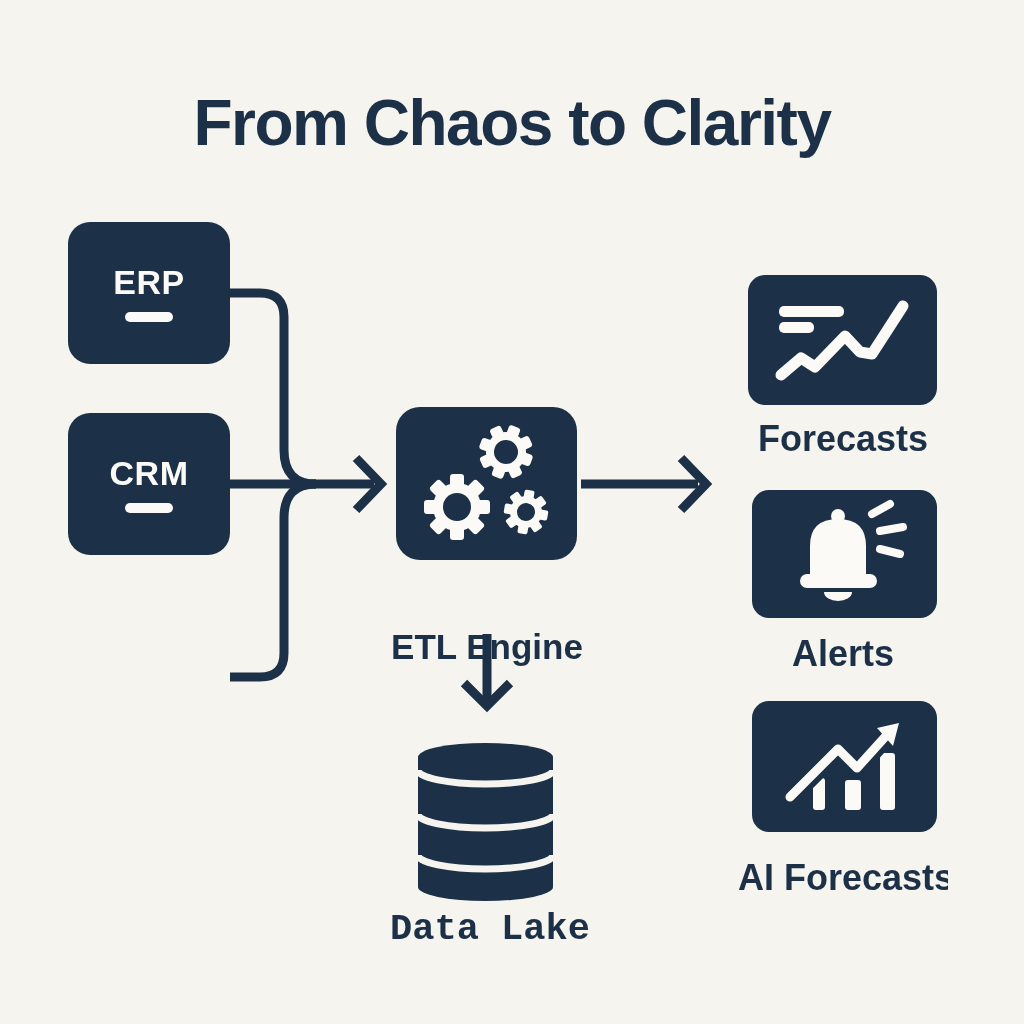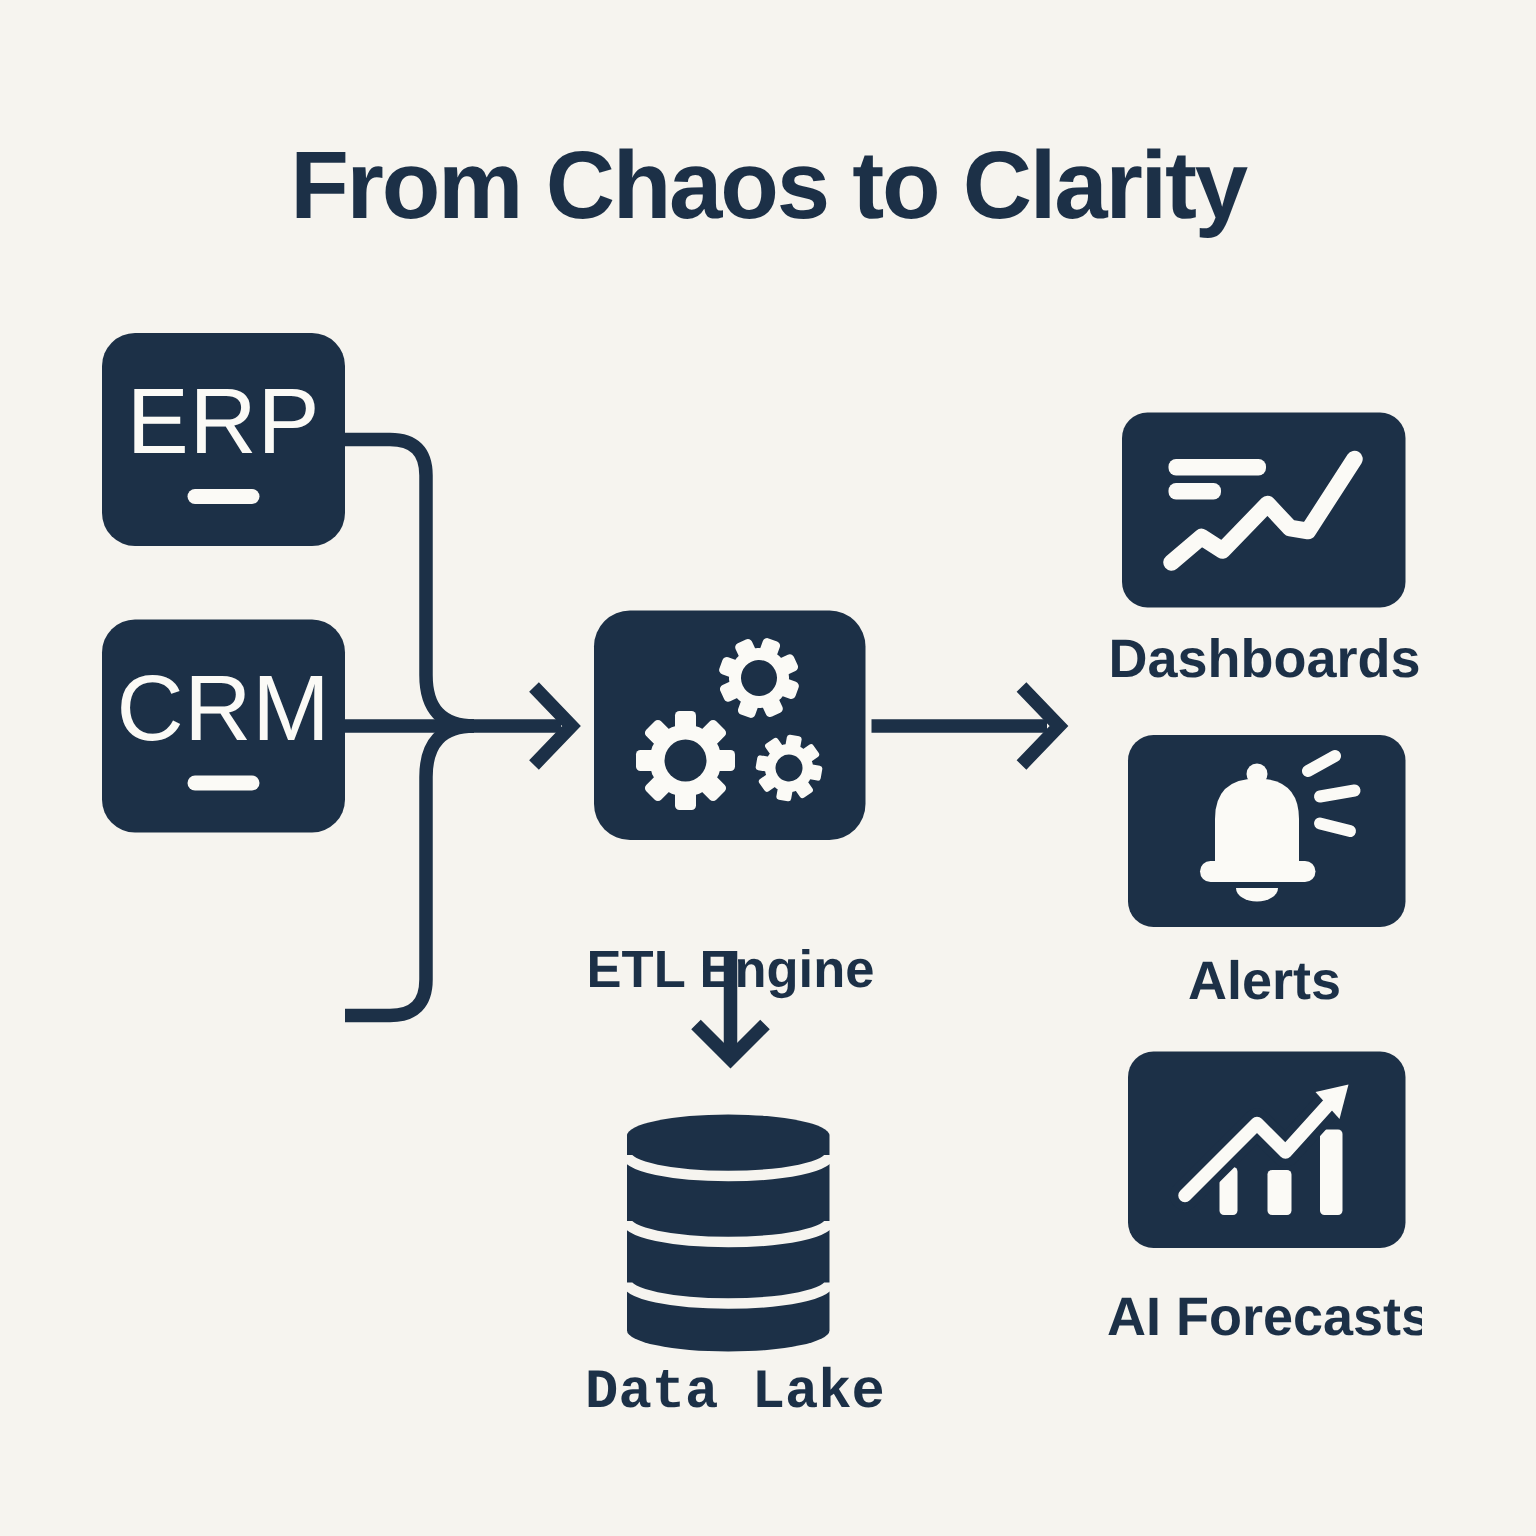--- a/index.html
+++ b/index.html
@@ -32,21 +32,21 @@
   .fill-white{fill:var(--icon_white);}
   .stroke-white{stroke:var(--icon_white);fill:none;}
   .src-box{
     position:absolute;width:162px;height:142px;
     background:var(--navy);border-radius:22px;
     display:flex;flex-direction:column;align-items:center;justify-content:center;
     gap:13px;
   }
   .src-label{
     color:var(--icon_white);
-    font-size:62px;font-weight:400;letter-spacing:0.5px;line-height:1;
+    font-size:34px;font-weight:700;letter-spacing:0.5px;line-height:1;
   }
   .src-underline{
     display:block;width:48px;height:10px;border-radius:5px;
     background:var(--icon_white);
   }
   .icon-box{
     position:absolute;background:var(--navy);
   }
   .etl-box{left:396px;top:407px;width:181px;height:153px;border-radius:24px;}
   .out-box{border-radius:17px;}
@@ -120,21 +120,21 @@
   </div>
   <div class="node-label" style="left:327px;top:582px;font-size:35px;margin-top:45px;">ETL Engine</div>
 
   <div class="icon-box out-box" style="left:748px;top:275px;width:189px;height:130px;">
     <svg viewBox="0 0 189 130">
       <rect class="fill-white" x="31" y="31" width="65" height="11" rx="5"></rect>
       <rect class="fill-white" x="31" y="47" width="35" height="11" rx="5"></rect>
       <polyline class="stroke-white" stroke-width="11" stroke-linecap="round" stroke-linejoin="round" points="33,100 53,83 67,92 97,61 112,77 124,79 155,31"></polyline>
     </svg>
   </div>
-  <div class="node-label" style="left:683px;top:418px;">Dashboards</div>
+  <div class="node-label" style="left:683px;top:418px;">Forecasts</div>
 
   <div class="icon-box out-box" style="left:752px;top:490px;width:185px;height:128px;">
     <svg viewBox="0 0 185 128">
       <circle class="fill-white" cx="86" cy="26" r="7"></circle>
       <path class="fill-white" d="M 58 86 V 56 Q 58 29 86 29 Q 114 29 114 56 V 86 Z"></path>
       <rect class="fill-white" x="48" y="84" width="77" height="14" rx="7"></rect>
       <path class="fill-white" d="M 72 102 A 14 9 0 0 0 100 102 Z"></path>
       <g class="stroke-white" stroke-width="8" stroke-linecap="round">
         <path d="M 120 24 L 138 14"></path>
         <path d="M 128 41 L 151 37"></path>

